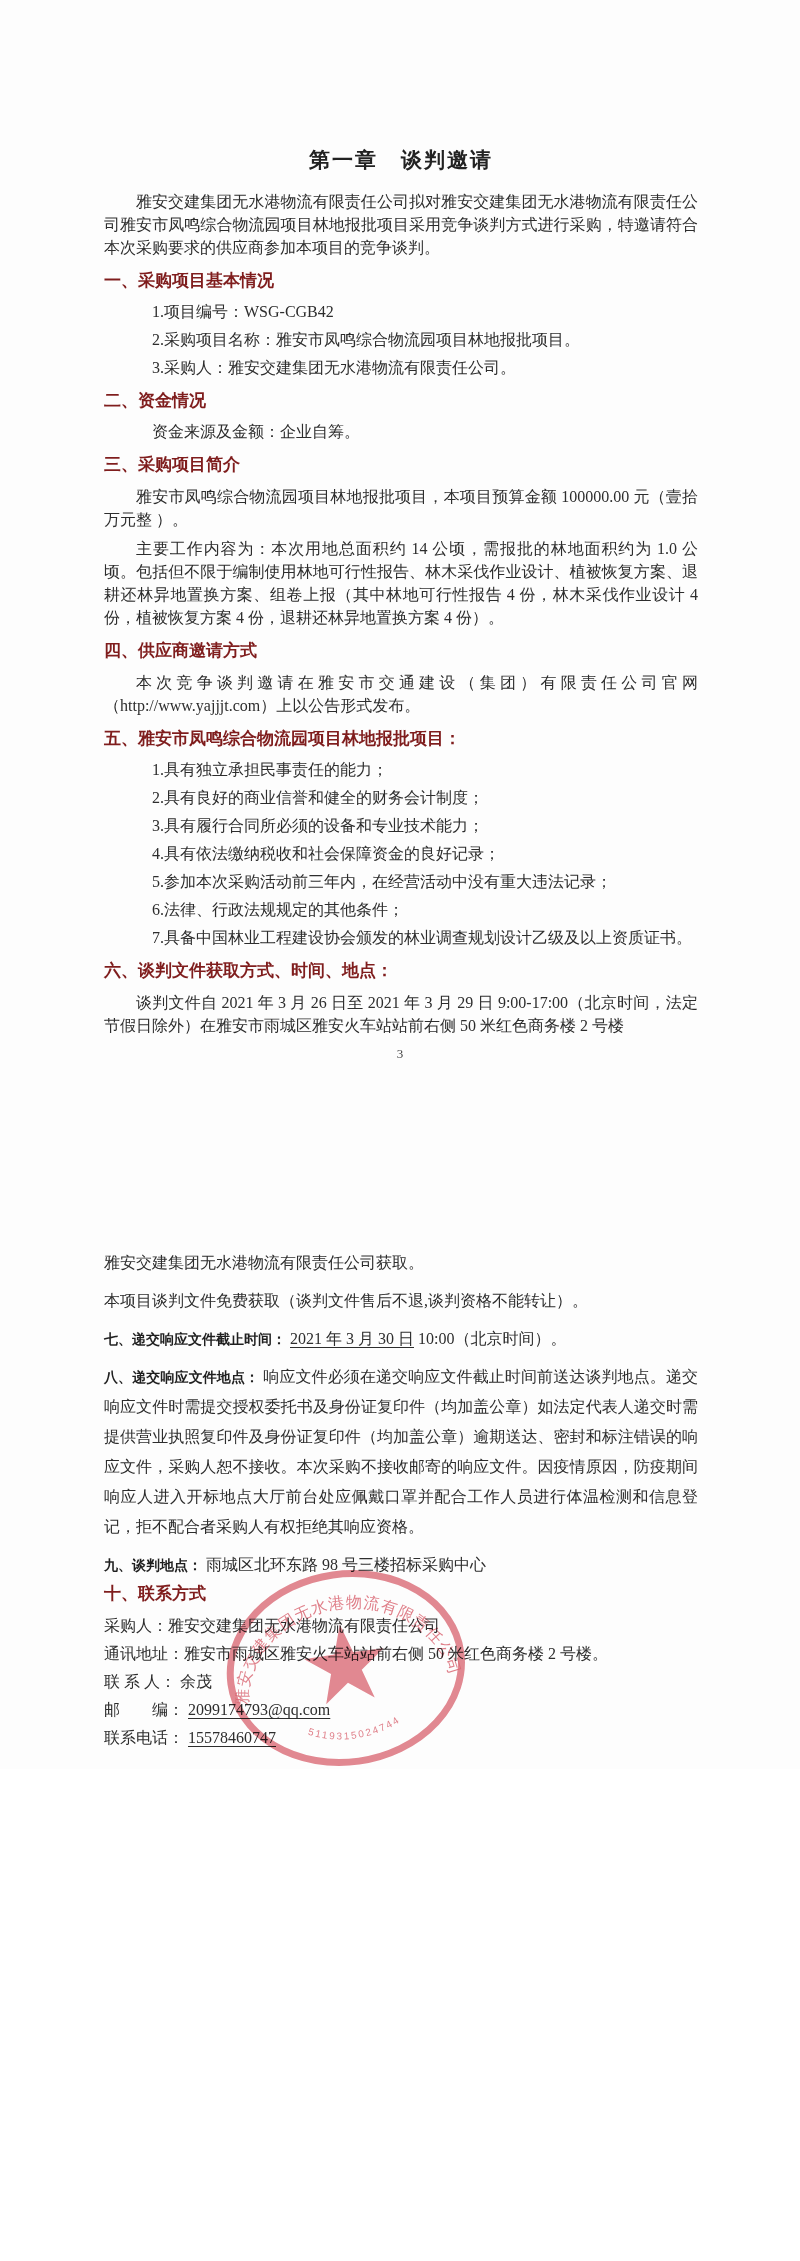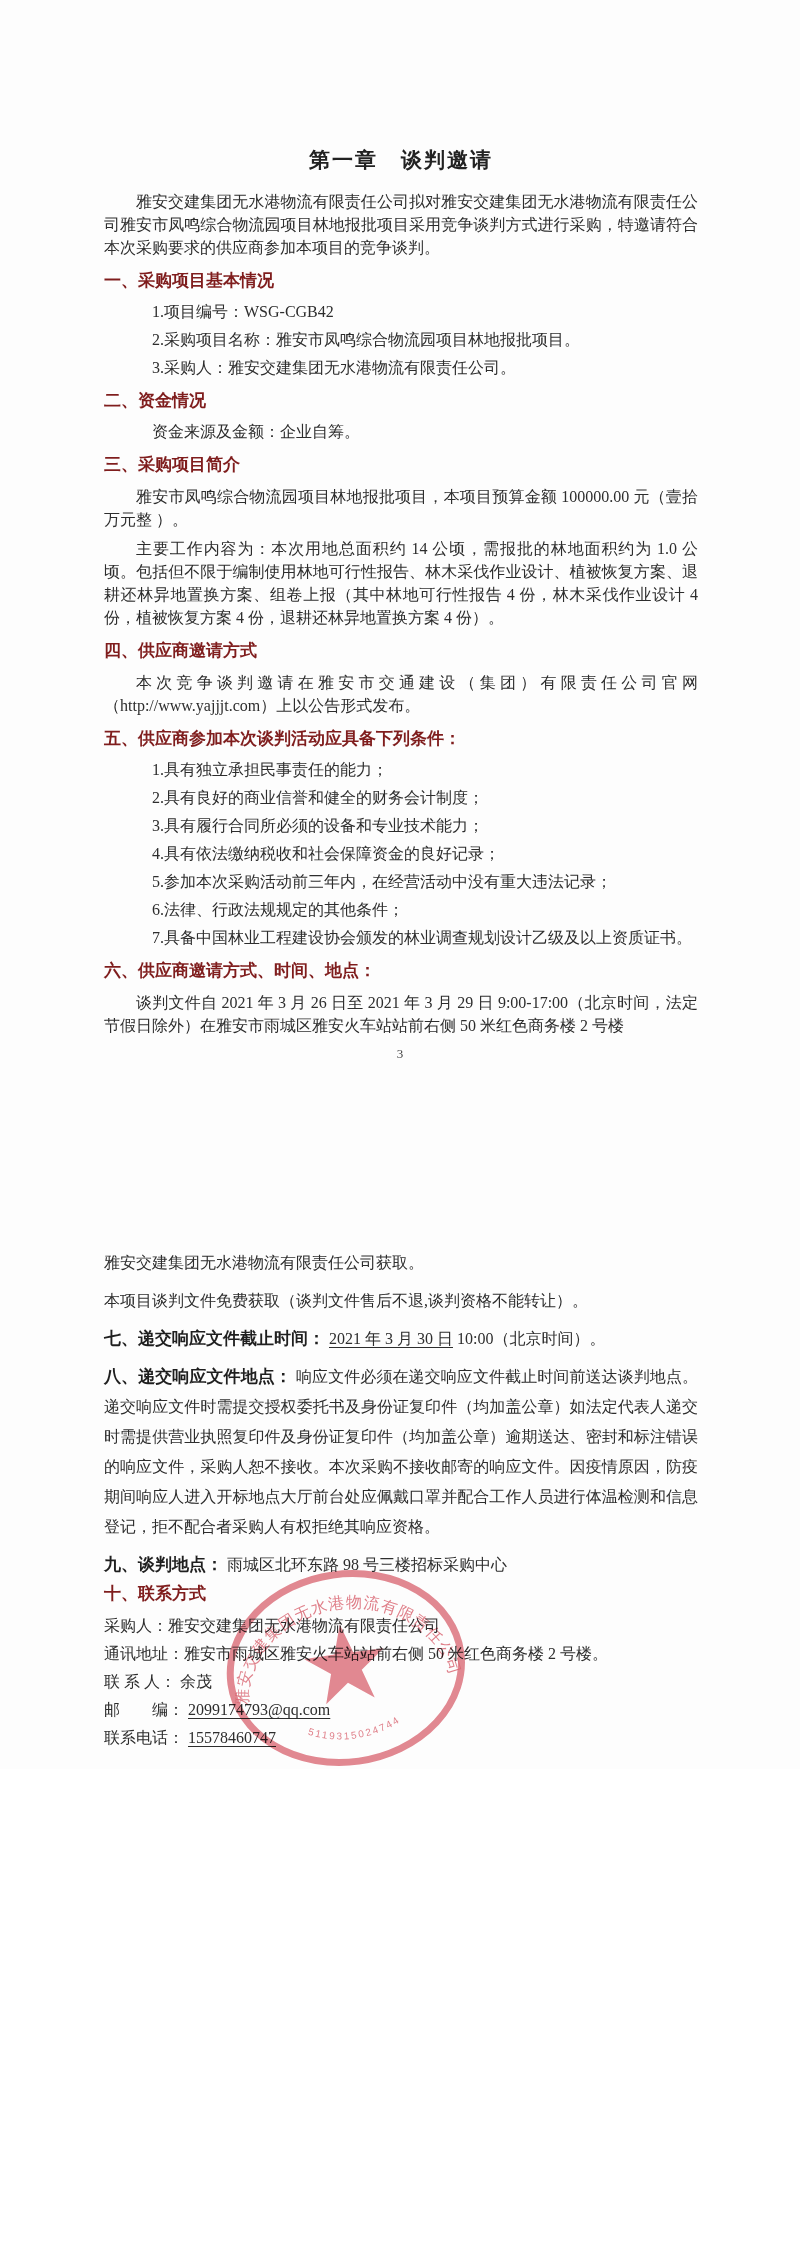--- a/index.html
+++ b/index.html
@@ -16,21 +16,21 @@
     font-weight:bold;font-size:21px;color:#222;margin:0 0 16px 0;letter-spacing:2px;
   }
   .para{margin:0 0 6px 0;line-height:23px;text-indent:2em;text-align:justify;}
   .sec-h{
     font-family:"Liberation Sans","DejaVu Sans",sans-serif;font-weight:bold;
     font-size:17px;color:#7f1d1d;margin:10px 0 8px 0;line-height:24px;text-align:justify;
   }
   .item{margin:0 0 6px 0;line-height:22px;text-indent:3em;text-align:justify;}
   .p2line{margin:0 0 8px 0;line-height:30px;text-align:justify;text-indent:0;}
   .inline-h{
-    font-family:"Liberation Sans","DejaVu Sans",sans-serif;font-weight:bold;font-size:17px;color:#1f1f1f;
+    font-family:"Liberation Sans","DejaVu Sans",sans-serif;font-weight:bold;font-size:14px;color:#1f1f1f;
   }
   .mix{margin:4px 0 8px 0;line-height:30px;text-align:justify;}
   .contact-line{margin:0;line-height:28px;}
   .u{text-decoration:underline;text-underline-offset:3px;text-align:right;}
   .page-number{
     position:absolute;left:0;width:100%;text-align:center;
     font-size:13px;color:#444;
   }
   .pn3{top:1046px;}
   .pn4{top:2196px;}
@@ -57,30 +57,30 @@
     <div class="sec-h">二、资金情况</div>
     <p class="item">资金来源及金额：企业自筹。</p>
 
     <div class="sec-h">三、采购项目简介</div>
     <p class="para">雅安市凤鸣综合物流园项目林地报批项目，本项目预算金额 100000.00 元（壹拾万元整 ）。</p>
     <p class="para">主要工作内容为：本次用地总面积约 14 公顷，需报批的林地面积约为 1.0 公顷。包括但不限于编制使用林地可行性报告、林木采伐作业设计、植被恢复方案、退耕还林异地置换方案、组卷上报（其中林地可行性报告 4 份，林木采伐作业设计 4 份，植被恢复方案 4 份，退耕还林异地置换方案 4 份）。</p>
 
     <div class="sec-h">四、供应商邀请方式</div>
     <p class="para">本次竞争谈判邀请在雅安市交通建设（集团）有限责任公司官网（http://www.yajjjt.com）上以公告形式发布。</p>
 
-    <div class="sec-h">五、供应商参加本次谈判活动应具备下列条件：</div>
+    <div class="sec-h">五、雅安市凤鸣综合物流园项目林地报批项目：</div>
     <p class="item">1.具有独立承担民事责任的能力；</p>
     <p class="item">2.具有良好的商业信誉和健全的财务会计制度；</p>
     <p class="item">3.具有履行合同所必须的设备和专业技术能力；</p>
     <p class="item">4.具有依法缴纳税收和社会保障资金的良好记录；</p>
     <p class="item">5.参加本次采购活动前三年内，在经营活动中没有重大违法记录；</p>
     <p class="item">6.法律、行政法规规定的其他条件；</p>
     <p class="item">7.具备中国林业工程建设协会颁发的林业调查规划设计乙级及以上资质证书。</p>
 
-    <div class="sec-h">六、供应商邀请方式、时间、地点：</div>
+    <div class="sec-h">六、谈判文件获取方式、时间、地点：</div>
     <p class="para">谈判文件自 2021 年 3 月 26 日至 2021 年 3 月 29 日 9:00-17:00（北京时间，法定节假日除外）在雅安市雨城区雅安火车站站前右侧 50 米红色商务楼 2 号楼</p>
   </div>
 
   <div class="page-number pn3">3</div>
 
   <div class="page2">
     <p class="p2line">雅安交建集团无水港物流有限责任公司获取。</p>
     <p class="p2line">本项目谈判文件免费获取（谈判文件售后不退,谈判资格不能转让）。</p>
 
     <p class="mix">

